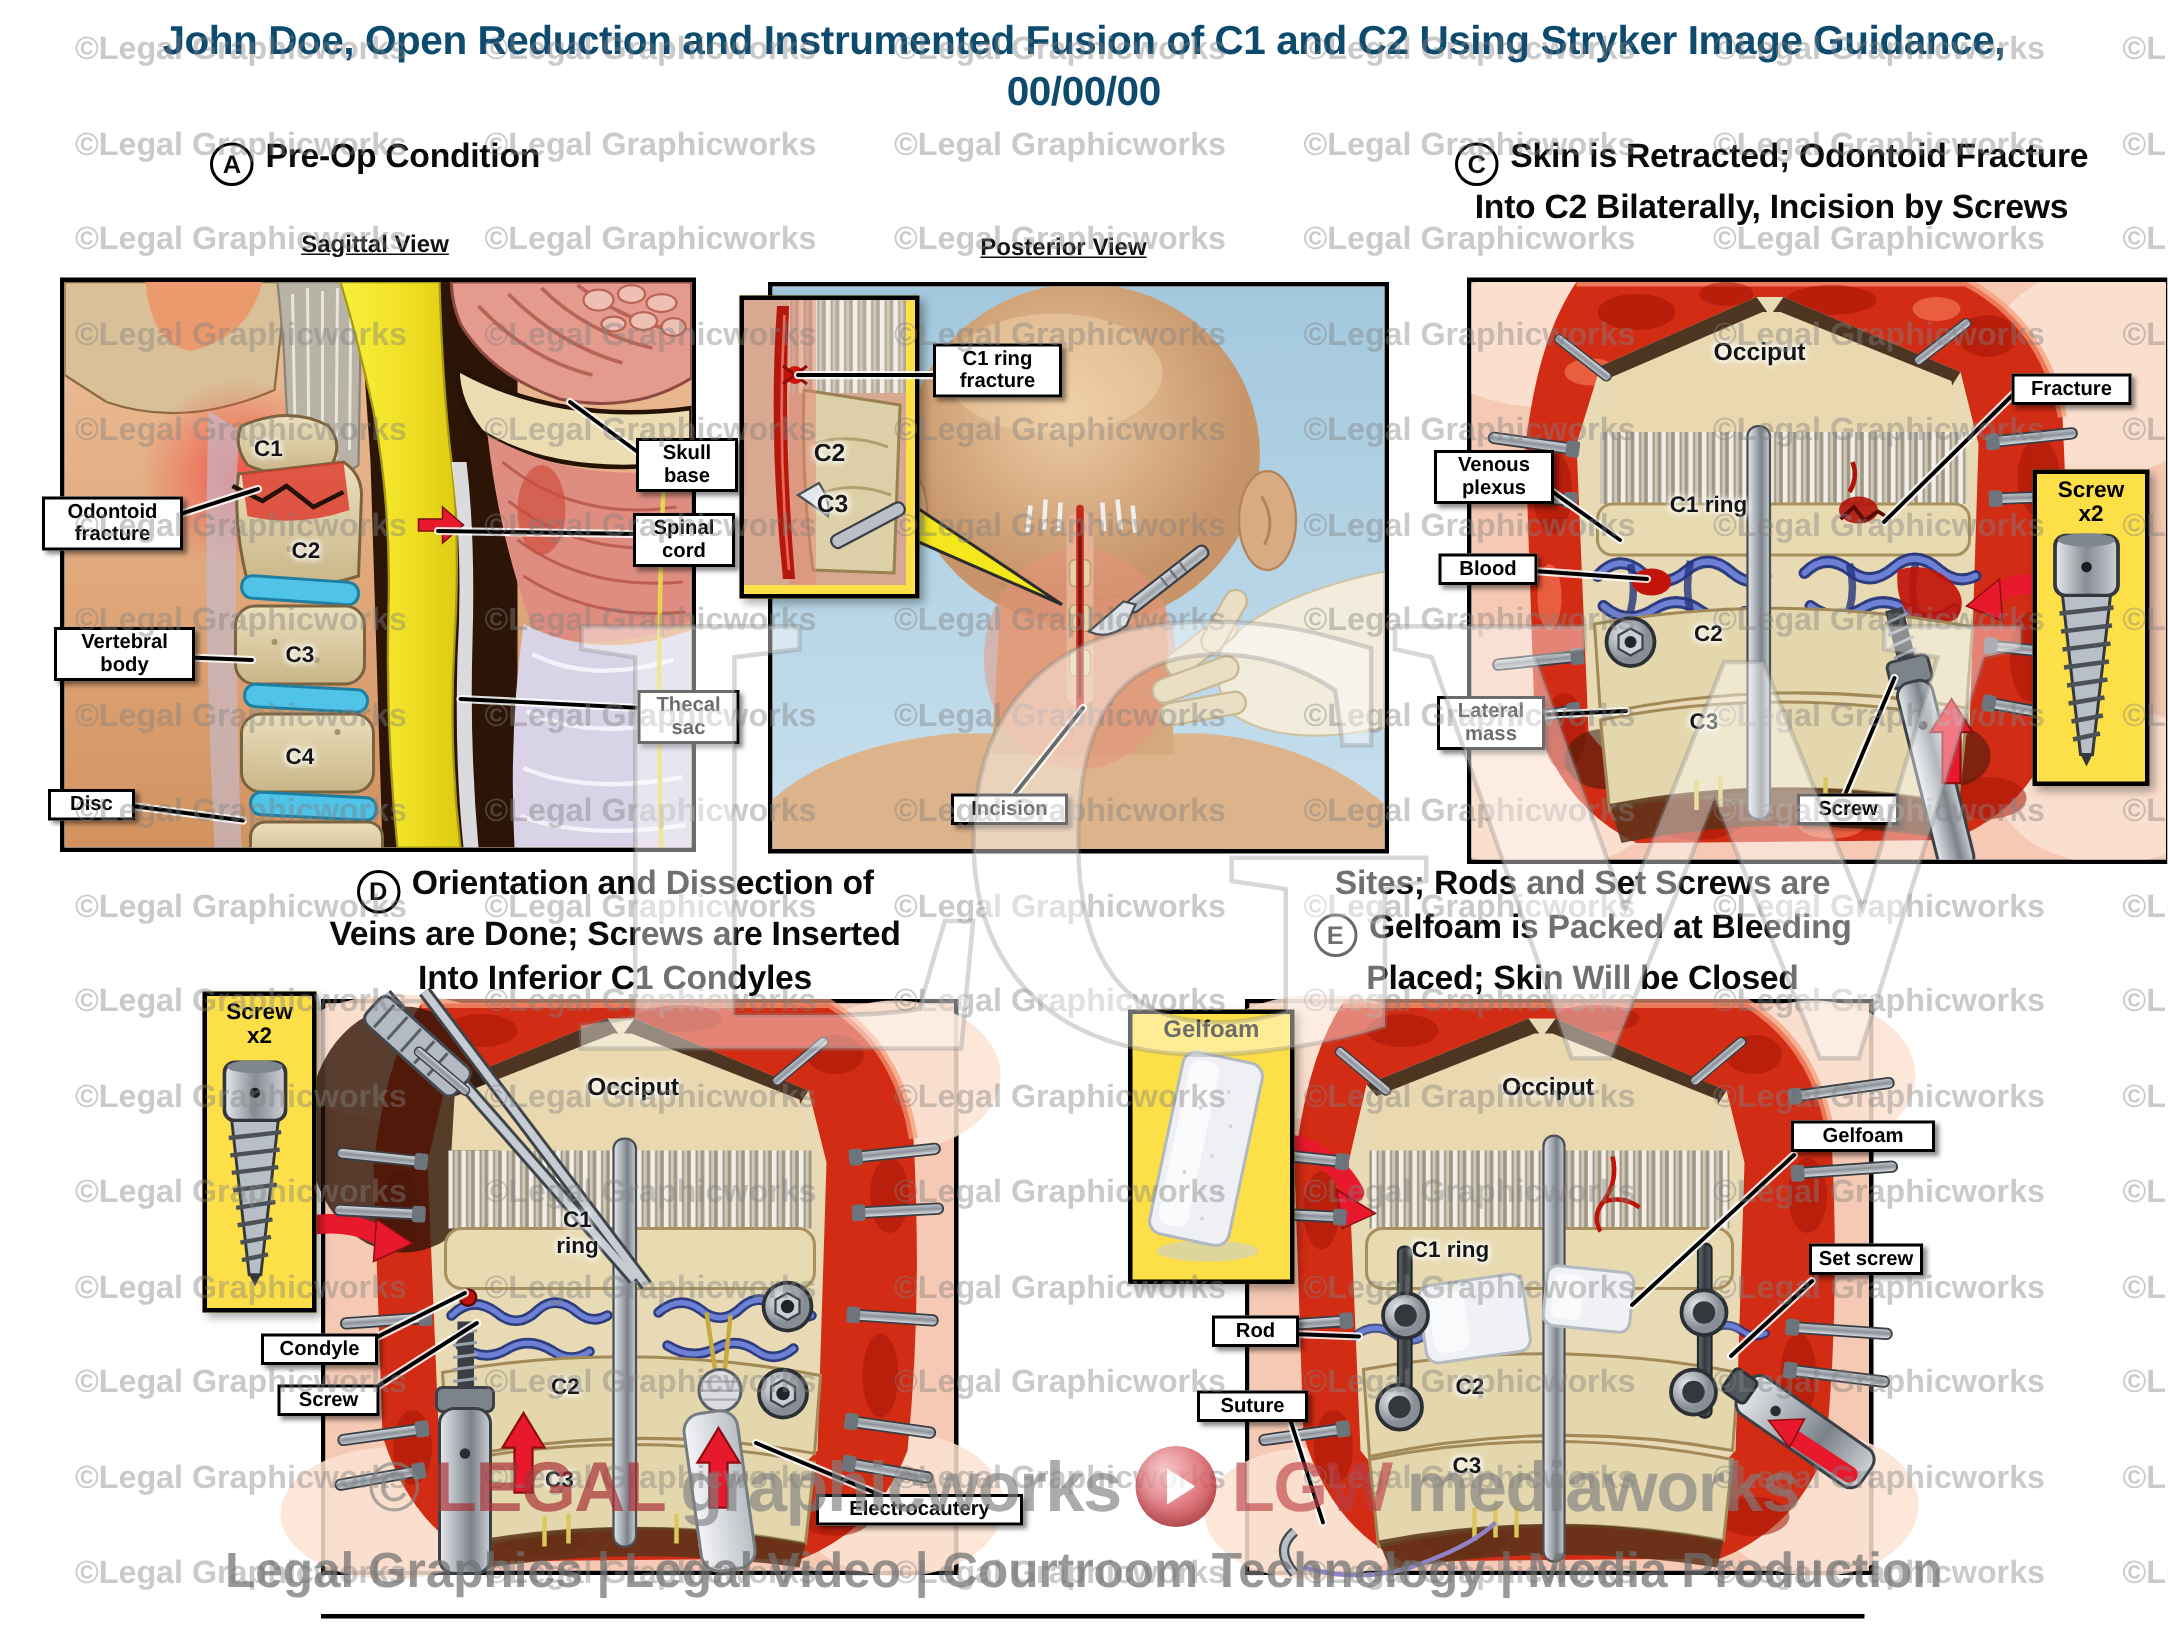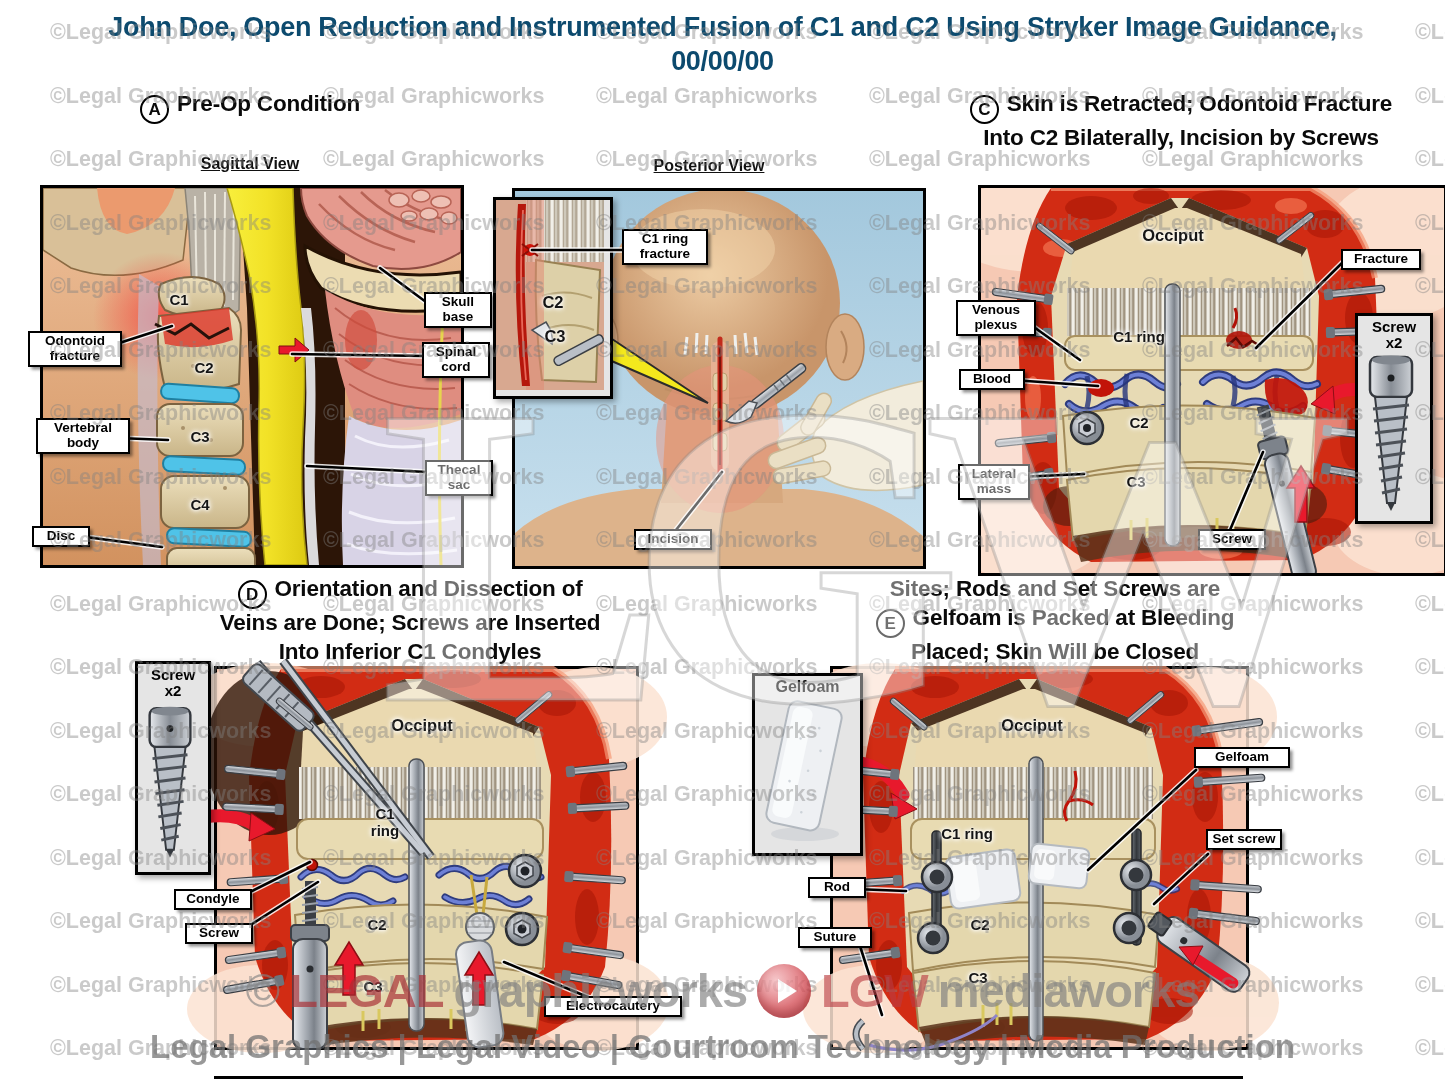--- a/index.html
+++ b/index.html
@@ -8,21 +8,21 @@
          font-size:27px;letter-spacing:-.3px;z-index:2;}
   .phead{position:absolute;text-align:center;font-weight:bold;font-size:22.5px;color:#0a0a0a;
          line-height:1.27;z-index:2;letter-spacing:-.2px;}
   .circ{display:inline-flex;justify-content:center;align-items:center;width:25px;height:25px;
         border:2.5px solid #000;border-radius:50%;font-size:17px;margin-right:8px;vertical-align:-4px;}
   .view{position:absolute;font-weight:bold;font-size:16px;text-decoration:underline;
         text-align:center;z-index:2;color:#111;}
   .panel{position:absolute;border:3px solid #000;background:#fff;z-index:1;}
   .clip{overflow:hidden;} .noclip{overflow:visible;}
   .panel svg{display:block;overflow:visible;}
-  .inset{position:absolute;border:3px solid #000;background:#e5e5e5;z-index:3;
+  .inset{position:absolute;border:3px solid #000;background:#fde047;z-index:3;
          box-shadow:3px 3px 6px rgba(0,0,0,.35);}
   .inset-label{font-weight:bold;font-size:15px;line-height:1.05;text-align:center;padding-top:3px;color:#000;}
   .lbl{position:absolute;z-index:5;background:#fff;border:2px solid #000;padding:1px 4px;
        font-weight:bold;font-size:13.5px;line-height:1.1;text-align:center;color:#000;
        box-shadow:2.5px 2.5px 3px rgba(0,0,0,.45);}
   .btxt{position:absolute;z-index:4;font-weight:bold;font-size:15px;color:#151515;text-align:center;
         text-shadow:0 0 3px #fff,0 0 5px #fff,0 0 6px #fff;}
   .big{font-size:16.5px;}
   #leaders{position:absolute;left:0;top:0;z-index:4;pointer-events:none;}
   #wm-layer{position:absolute;inset:0;z-index:6;pointer-events:none;}

